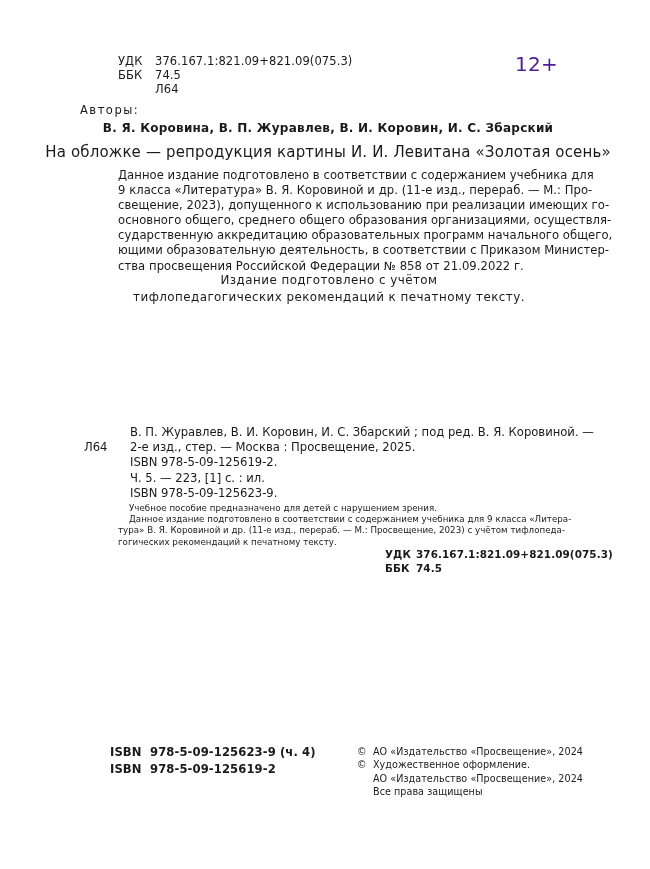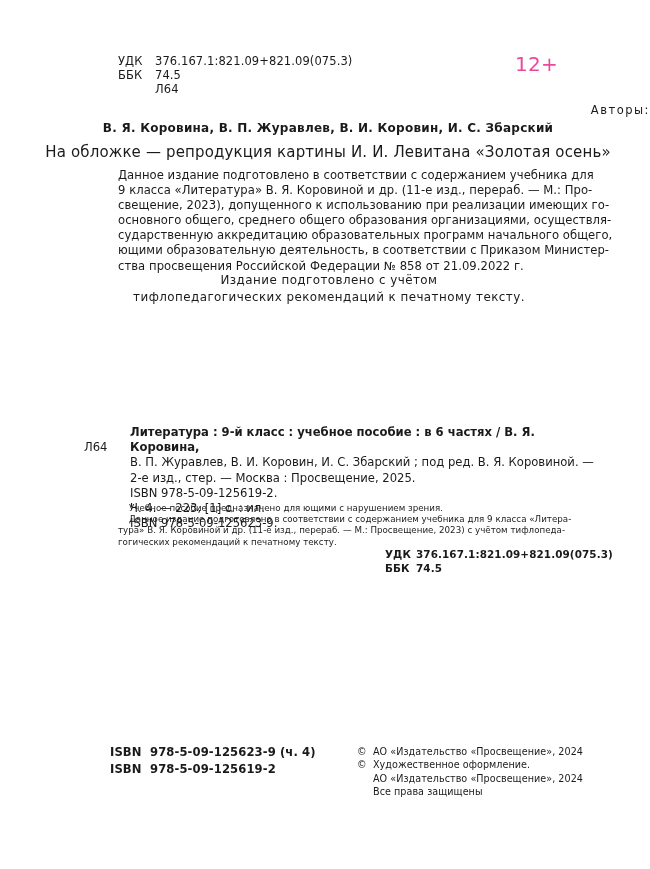--- a/index.html
+++ b/index.html
@@ -43,30 +43,30 @@
   .udk-loner {
     margin-left: 37px;
   }
 
   .age-rating {
     position: absolute;
     right: 92px;
     top: 52px;
     font-size: 20px;
     letter-spacing: 0.3px;
-    color: #ec4899;
+    color: #4c1d95;
   }
 
   
   .authors-label {
     position: absolute;
     left: 0;
     right: 0;
     top: 103px;
-    text-align: right;
+    text-align: left;
     font-size: 11.5px;
     letter-spacing: 1.5px;
     padding-left: 80px;
   }
   .authors-names {
     position: absolute;
     left: 0;
     right: 0;
     top: 121px;
     text-align: center;
@@ -282,34 +282,33 @@
   </div>
 
   <div class="tiflo-note">
     <div>Издание подготовлено с учётом</div>
     <div>тифлопедагогических рекомендаций к печатному тексту.</div>
   </div>
 
   <div class="cip">
     <div class="cip-mark">Л64</div>
 
-    <div class="cip-title"><span style="font-weight:bold">Литература</span><span> : 9-й класс : учебное пособие : в 6 частях / В. Я. Коровина,</span></div>
 
     <div class="cip-body">
       <span class="ln">В. П. Журавлев, В. И. Коровин, И. С. Збарский ; под ред. В. Я. Коровиной. —</span>
       <span class="ln loose">2-е изд., стер. — Москва : Просвещение, 2025.</span>
     </div>
 
     <div class="cip-isbn">ISBN  978-5-09-125619-2.</div>
-    <div class="cip-isbn">Ч. 4. — 223, [1] с. : ил.</div>
+    <div class="cip-isbn">Ч. 5. — 223, [1] с. : ил.</div>
     <div class="cip-isbn">ISBN  978-5-09-125623-9.</div>
   </div>
 
   <div class="annotation">
-    <span class="ln loose indent">Учебное пособие предназначено для ющими с нарушением зрения.</span>
+    <span class="ln loose indent">Учебное пособие предназначено для детей с нарушением зрения.</span>
     <span class="ln indent">Данное издание подготовлено в соответствии с содержанием учебника для 9 класса «Литера-</span>
     <span class="ln">тура» В. Я. Коровиной и др. (11-е изд., перераб. — М.: Просвещение, 2023) с учётом тифлопеда-</span>
     <span class="ln loose">гогических рекомендаций к печатному тексту.</span>
   </div>
 
   <div class="udk-bottom">
     <div class="row">
       <span class="k">УДК</span>
       <span>376.167.1:821.09+821.09(075.3)</span>
     </div>

